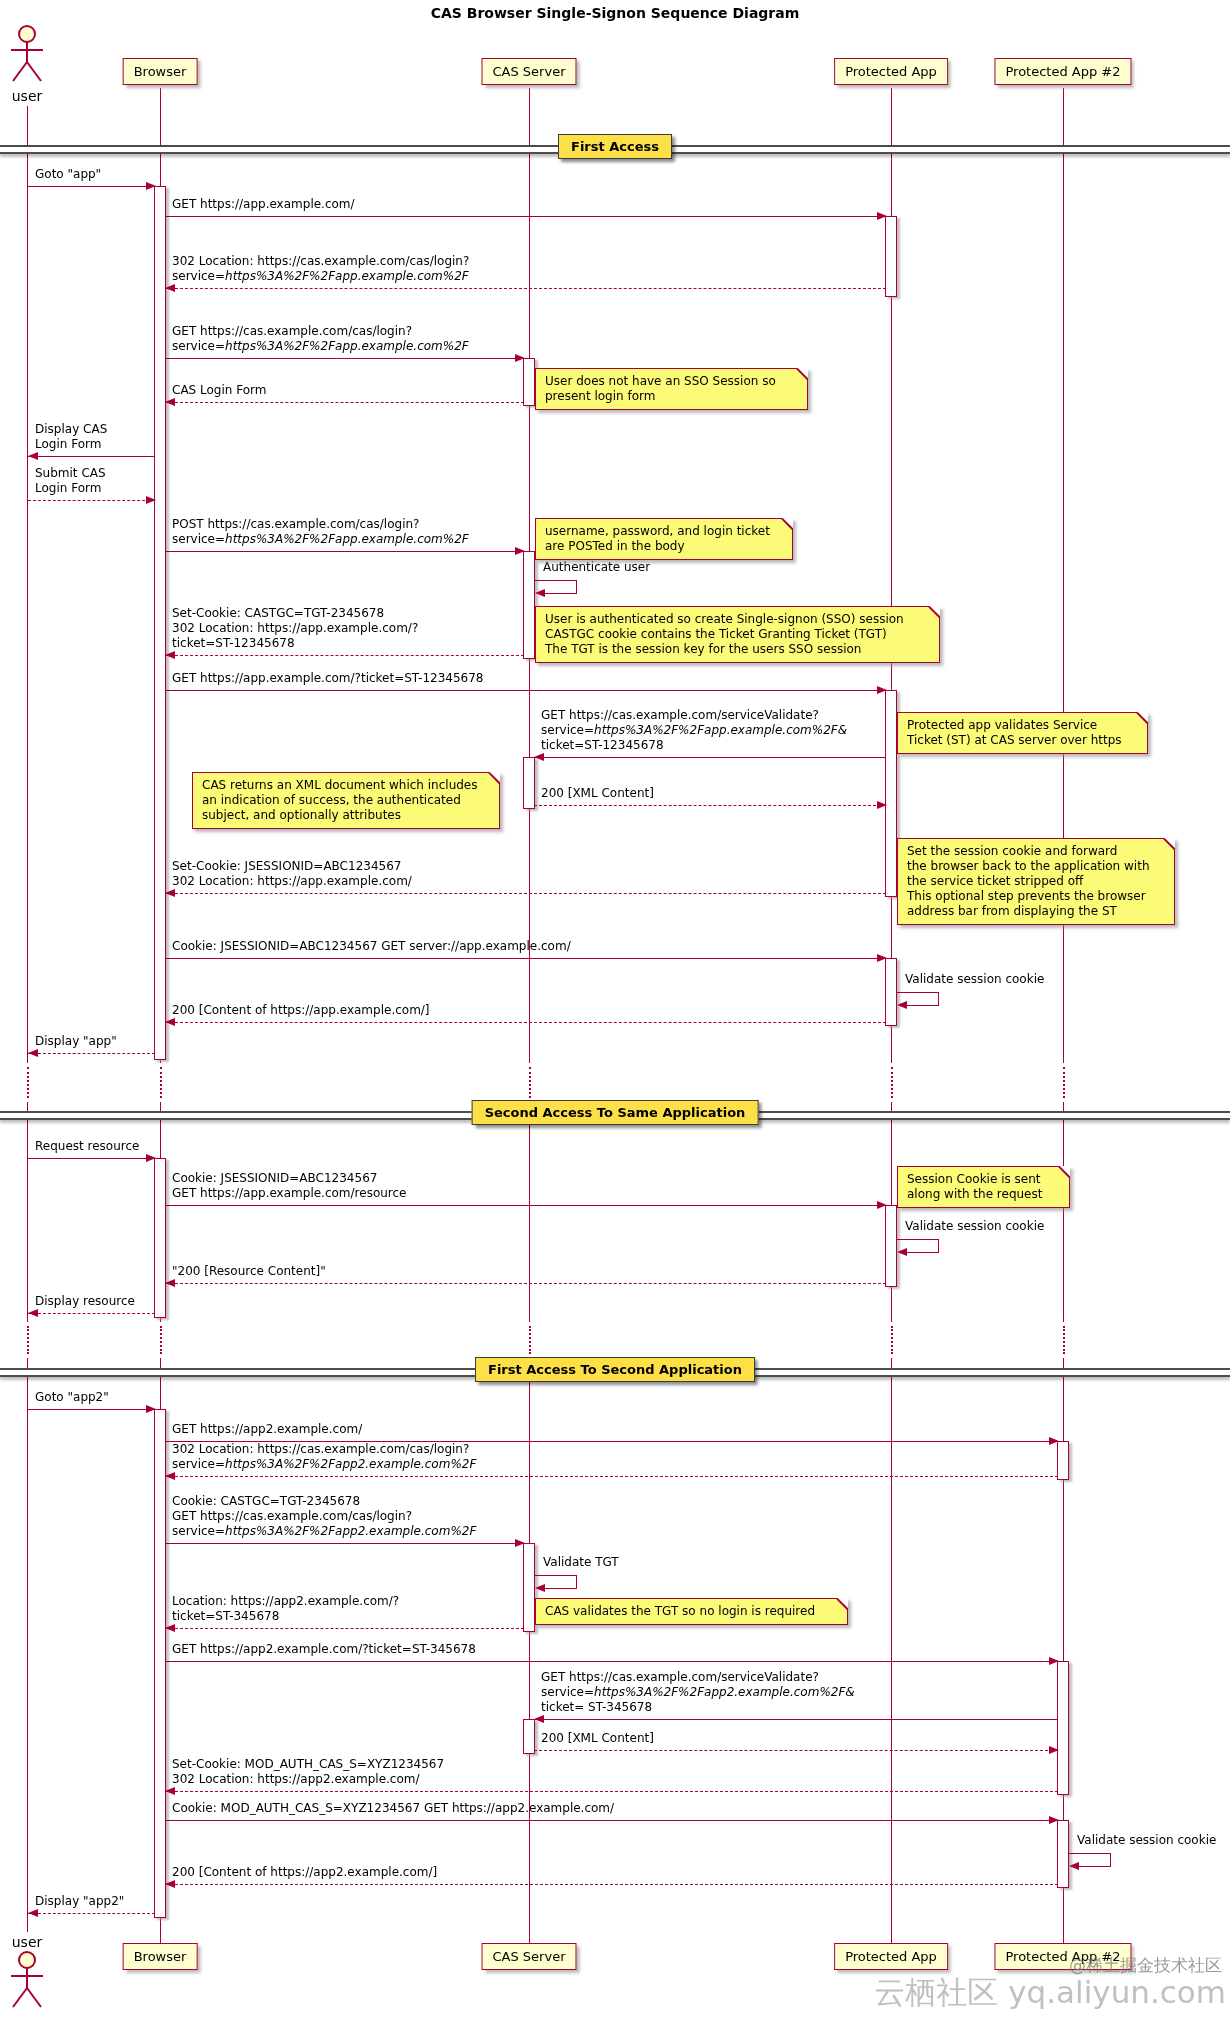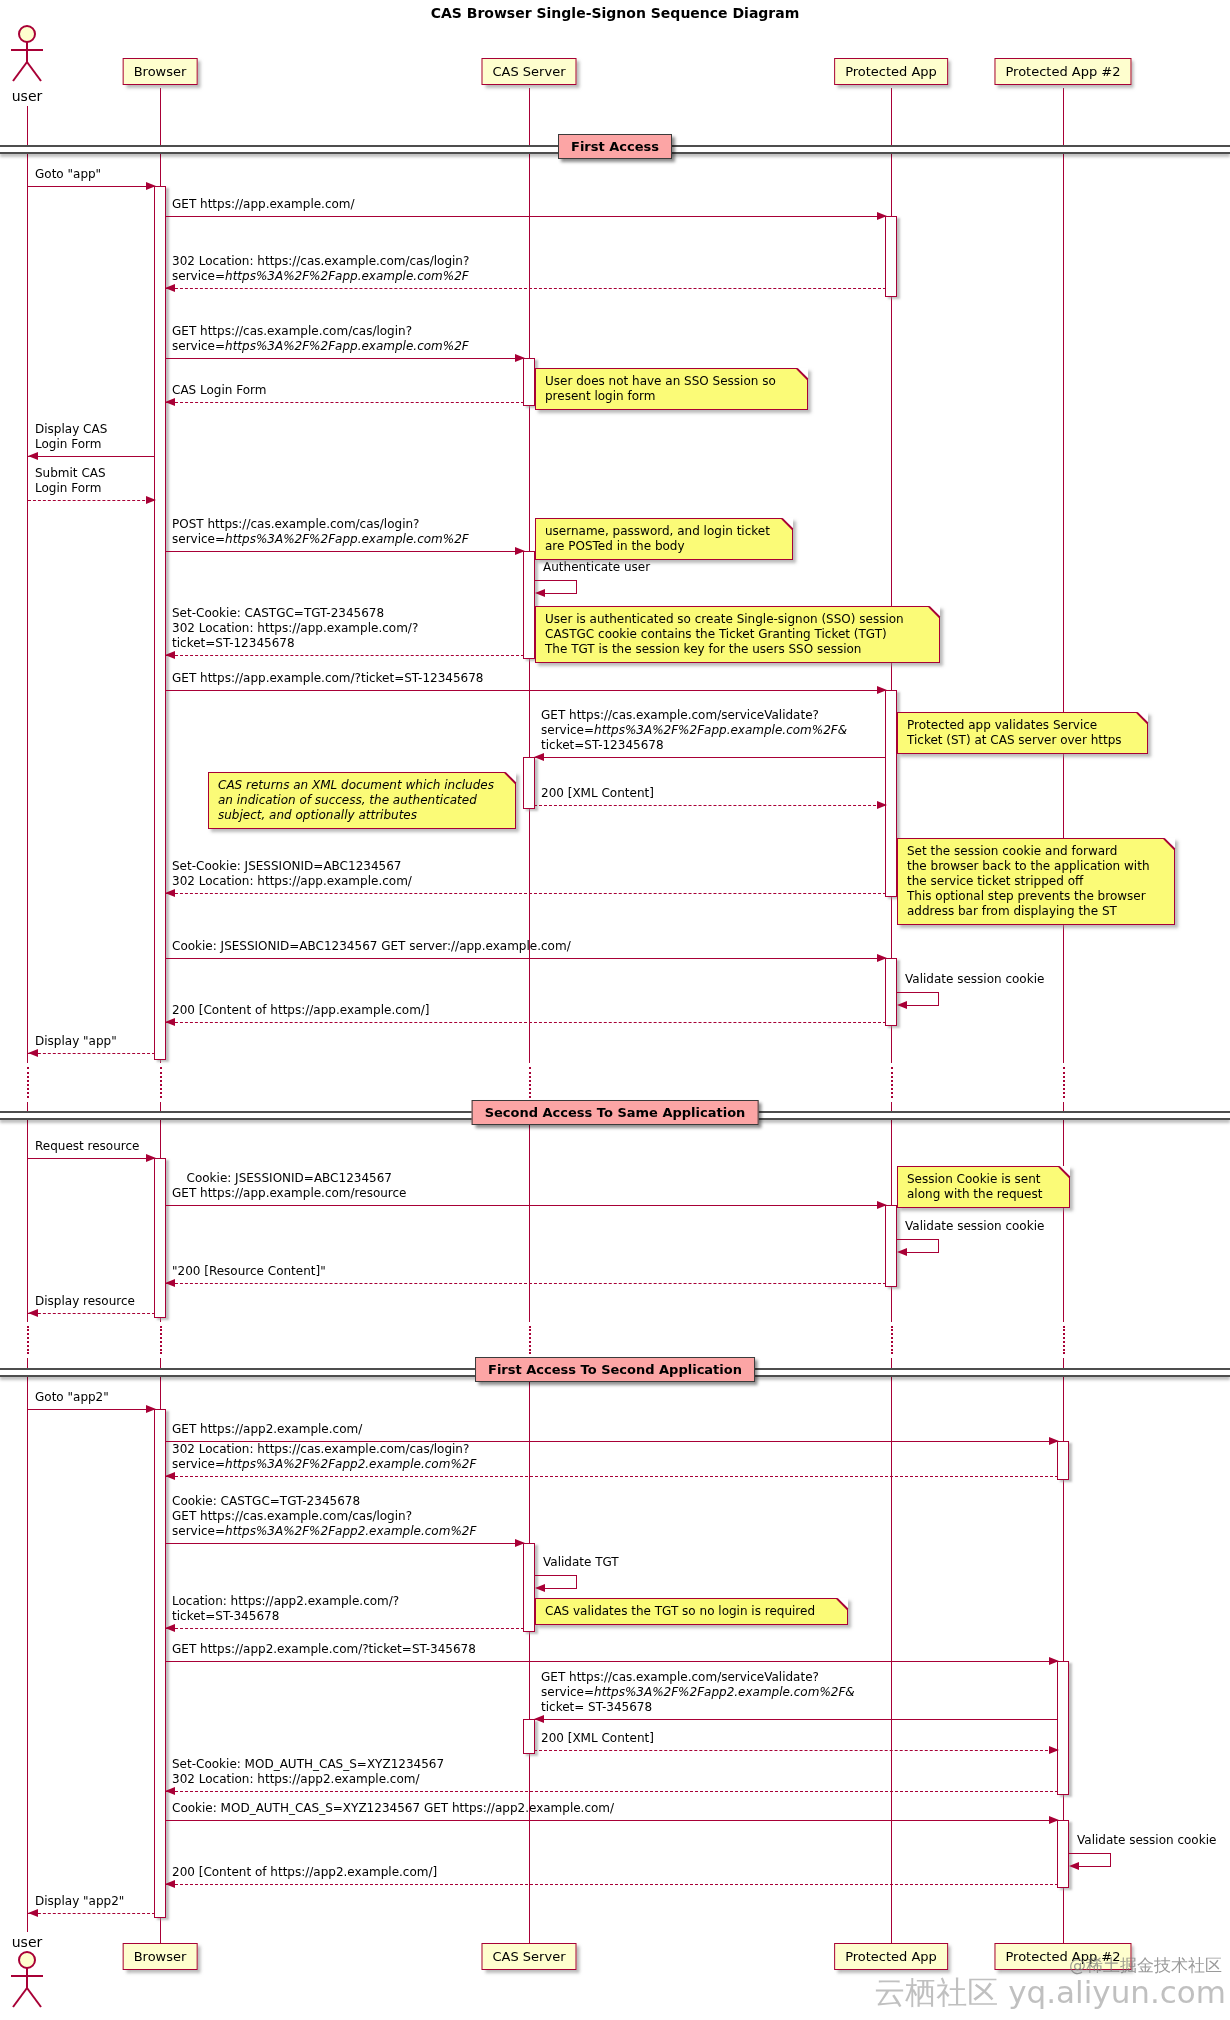--- a/index.html
+++ b/index.html
@@ -24,21 +24,21 @@
   .lbl{position:absolute;font-size:12px;line-height:15px;white-space:nowrap;z-index:5;}
   .selfline{position:absolute;border:1.3px solid #A80036;border-left:none;z-index:4;}
   .note{position:absolute;background:#FBFB77;border:1px solid #A80036;box-shadow:3px 3px 3px rgba(140,140,140,.6);
         font-size:12px;line-height:15px;padding:5px 12px 5px 9px;z-index:6;}
   .note::before{content:"";position:absolute;top:-1px;right:-1px;border-style:solid;
         border-width:0 11px 11px 0;border-color:transparent #fff transparent transparent;}
   .note::after{content:"";position:absolute;top:4px;right:-2.5px;width:15px;height:1.5px;
         background:#A80036;transform:rotate(45deg);}
   .divider{position:absolute;left:0;width:1230px;height:5px;border-top:2px solid #4d4d4d;
         border-bottom:2px solid #4d4d4d;background:#fff;box-shadow:0 3px 3px rgba(0,0,0,.25);z-index:6;}
-  .divider-box{position:absolute;left:615px;transform:translateX(-50%);background:#fca5a5;
+  .divider-box{position:absolute;left:615px;transform:translateX(-50%);background:#fde047;
         border:1.6px solid #3b3b3b;padding:4px 12px;font-size:13px;font-weight:bold;white-space:nowrap;
         box-shadow:3px 3px 3px rgba(0,0,0,.45);z-index:7;}
   .wm1{position:absolute;top:1954px;right:8px;font-size:17px;color:rgba(120,120,120,.75);z-index:9;}
   .wm2{position:absolute;top:1972px;right:4px;font-size:31px;color:rgba(150,150,150,.6);z-index:9;}
   i{font-style:italic;}
 </style>
 </head>
 <body>
 
 <div id="diagram">
@@ -187,21 +187,21 @@
     <div class="lbl" style="left: 35px; bottom: 971px;">
       <div><span>Display "app"</span></div>
     </div>
     <div class="msg-line" style="left: 28px; top: 1158px; width: 127px;"></div>
     <div class="ah r" style="left: 146px; top: 1154px;"></div>
     <div class="lbl" style="left: 35px; bottom: 866px;">
       <div><span>Request resource</span></div>
     </div>
     <div class="msg-line" style="left: 165px; top: 1205px; width: 721px;"></div>
     <div class="ah r" style="left: 877px; top: 1201px;"></div>
-    <div class="lbl" style="left: 172px; bottom: 819px; text-align: center;">
+    <div class="lbl" style="left: 172px; bottom: 819px;">
       <div><span>Cookie: JSESSIONID=ABC1234567</span></div>
       <div><span>GET https://app.example.com/resource</span></div>
     </div>
     <div class="lbl" style="left: 905px; bottom: 786px;">
       <div><span>Validate session cookie</span></div>
     </div>
     <div class="selfline" style="left: 896px; top: 1239px; width: 42px; height: 13px; border-bottom: none; background: transparent;"></div>
     <div class="msg-line" style="left: 902px; top: 1252px; width: 36px;"></div>
     <div class="ah l" style="left: 897px; top: 1247.5px;"></div>
     <div class="msg-line dashed" style="left: 165px; top: 1283px; width: 721px;"></div>
@@ -303,21 +303,21 @@
     </div>
     <div class="note" style="left: 535px; top: 606px; width: 382px;">
       <div>User is authenticated so create Single-signon (SSO) session</div>
       <div>CASTGC cookie contains the Ticket Granting Ticket (TGT)</div>
       <div>The TGT is the session key for the users SSO session</div>
     </div>
     <div class="note" style="left: 897px; top: 712px; width: 228px;">
       <div>Protected app validates Service</div>
       <div>Ticket (ST) at CAS server over https</div>
     </div>
-    <div class="note" style="left: 208px; top: 772px; width: 285px; font-style: italic;">
+    <div class="note" style="left: 192px; top: 772px; width: 285px;">
       <div>CAS returns an XML document which includes</div>
       <div>an indication of success, the authenticated</div>
       <div>subject, and optionally attributes</div>
     </div>
     <div class="note" style="left: 897px; top: 838px; width: 255px;">
       <div>Set the session cookie and forward</div>
       <div>the browser back to the application with</div>
       <div>the service ticket stripped off</div>
       <div>This optional step prevents the browser</div>
       <div>address bar from displaying the ST</div>

